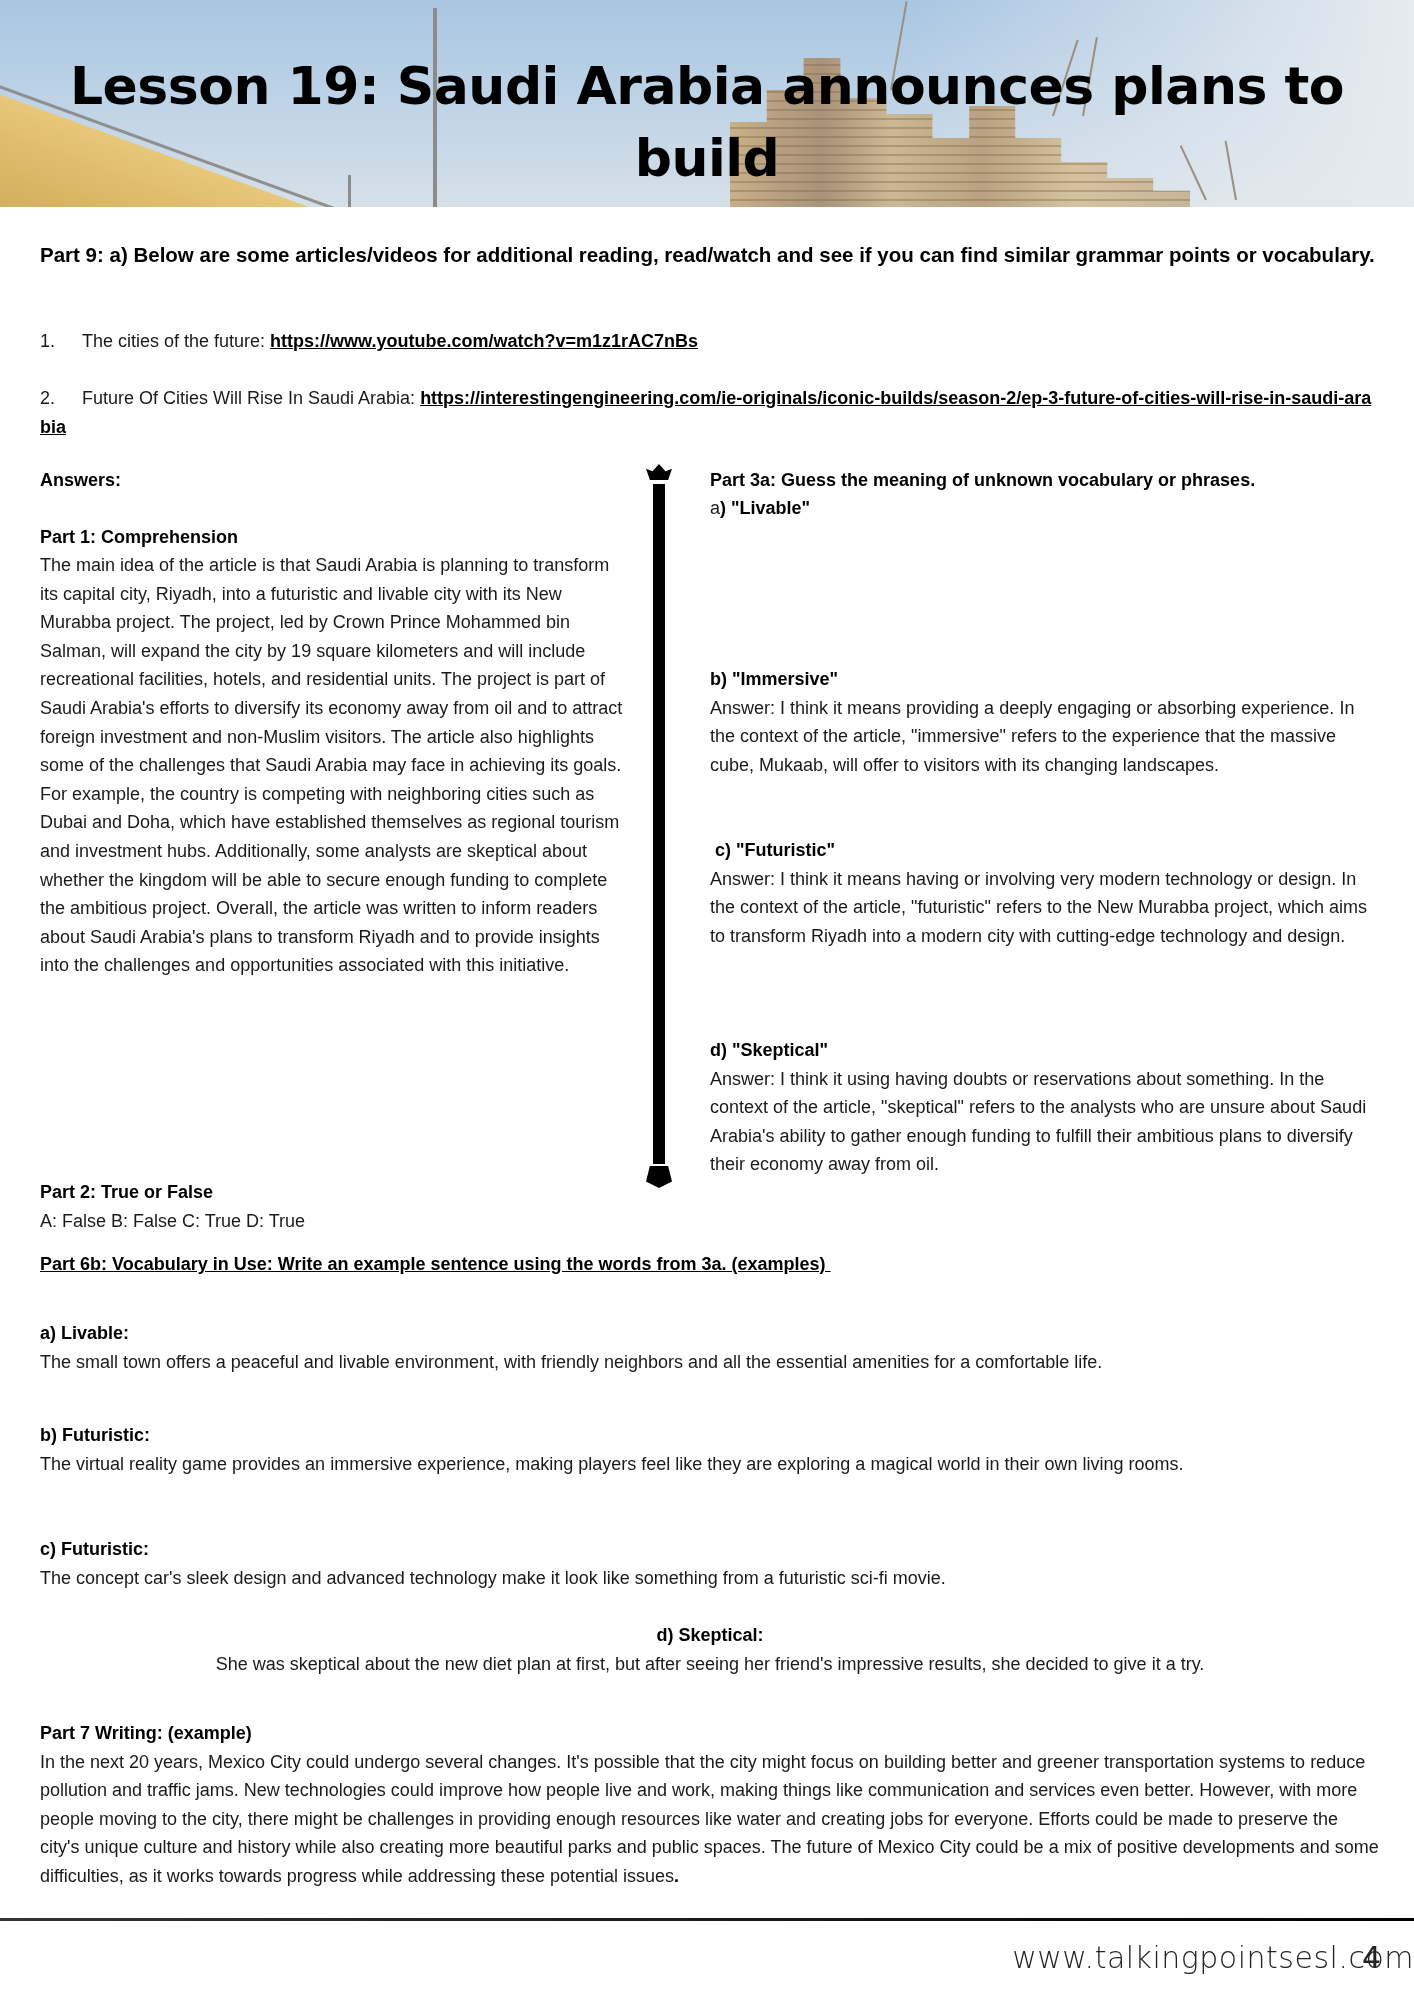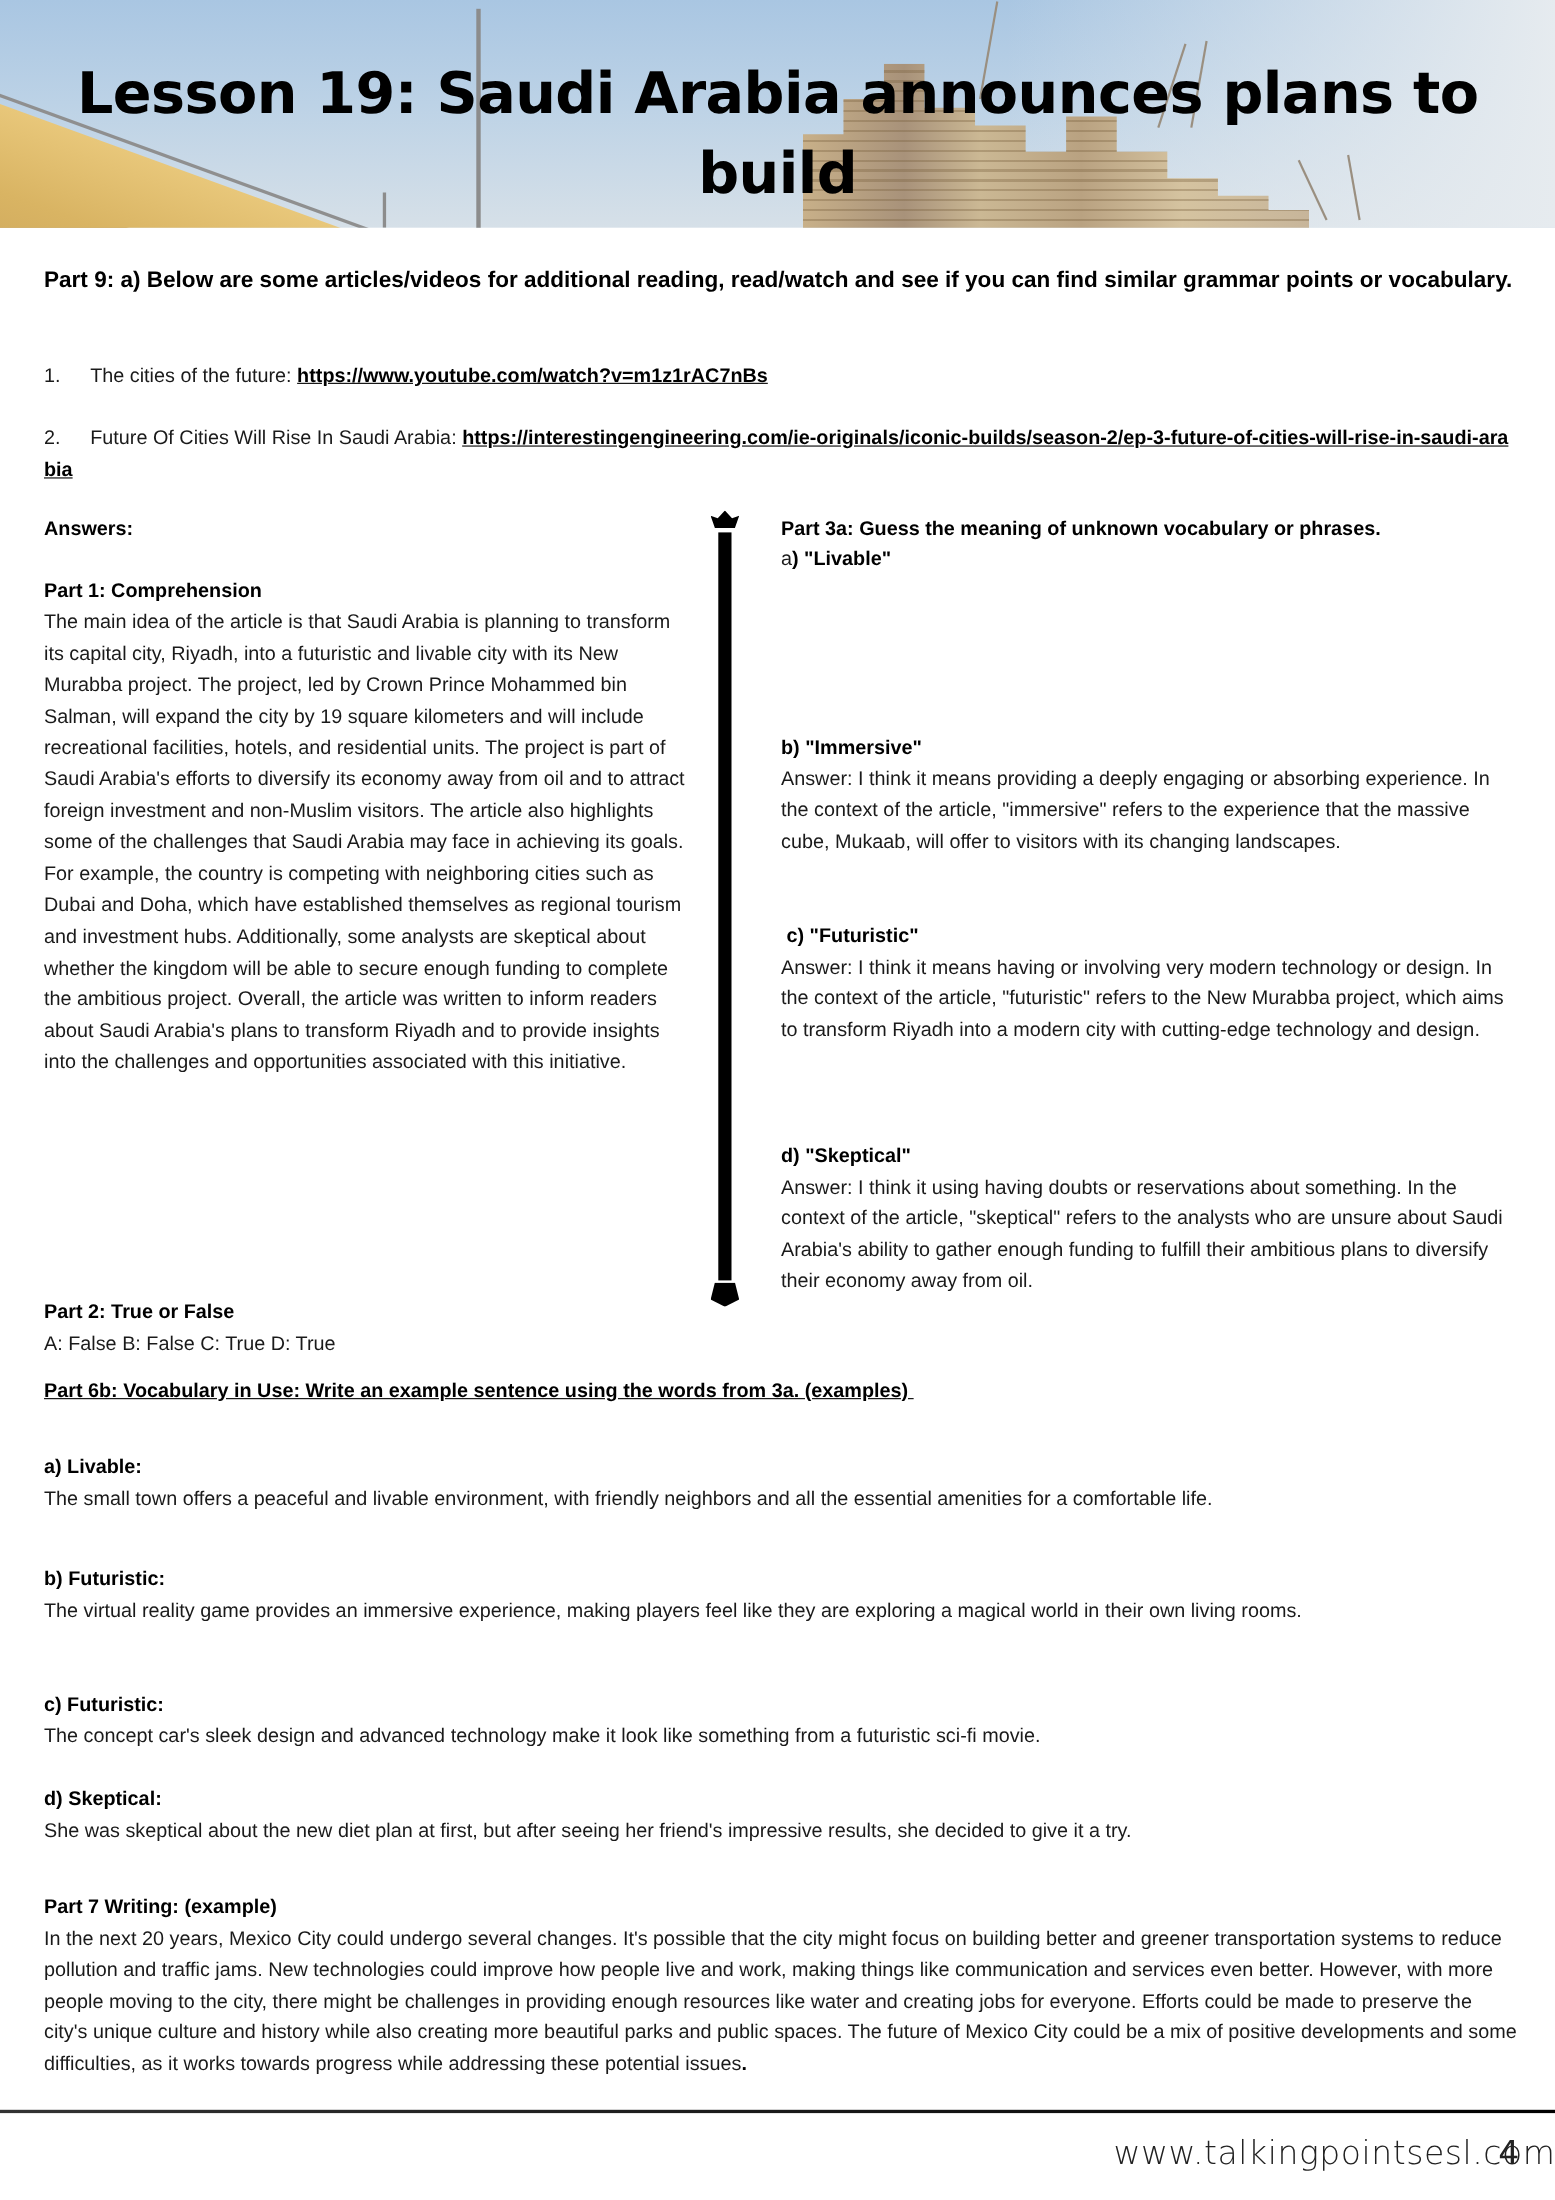--- a/index.html
+++ b/index.html
@@ -141,21 +141,21 @@
 <div class="txt" style="left:40px; top:1421px; width:1340px;">
   <div class="b">b) Futuristic:</div>
   <div>The virtual reality game provides an immersive experience, making players feel like they are exploring a magical world in their own living rooms.</div>
 </div>
 
 <div class="txt" style="left:40px; top:1535px; width:1340px;">
   <div class="b">c) Futuristic:</div>
   <div>The concept car's sleek design and advanced technology make it look like something from a futuristic sci-fi movie.</div>
 </div>
 
-<div class="txt" style="left:40px; top:1621px; width:1340px;">
+<div class="txt" style="left:40px; top:1621px; width:1340px;text-align:center;">
   <div class="b">d) Skeptical:</div>
   <div>She was skeptical about the new diet plan at first, but after seeing her friend's impressive results, she decided to give it a try.</div>
 </div>
 
 <div class="txt" style="left:40px; top:1692px; width:1340px;margin-top:27px;">
   <div class="b">Part 7 Writing: (example)</div>
   <div><span>In the next 20 years, Mexico City could undergo several changes. It's possible that the city might focus on building better and greener transportation systems to reduce pollution and traffic jams. New technologies could improve how people live and work, making things like communication and services even better. However, with more people moving to the city, there might be challenges in providing enough resources like water and creating jobs for everyone. Efforts could be made to preserve the city's unique culture and history while also creating more beautiful parks and public spaces. The future of Mexico City could be a mix of positive developments and some difficulties, as it works towards progress while addressing these potential issues</span><span class="b">.</span></div>
 </div>
 
 <div class="rule"></div>

